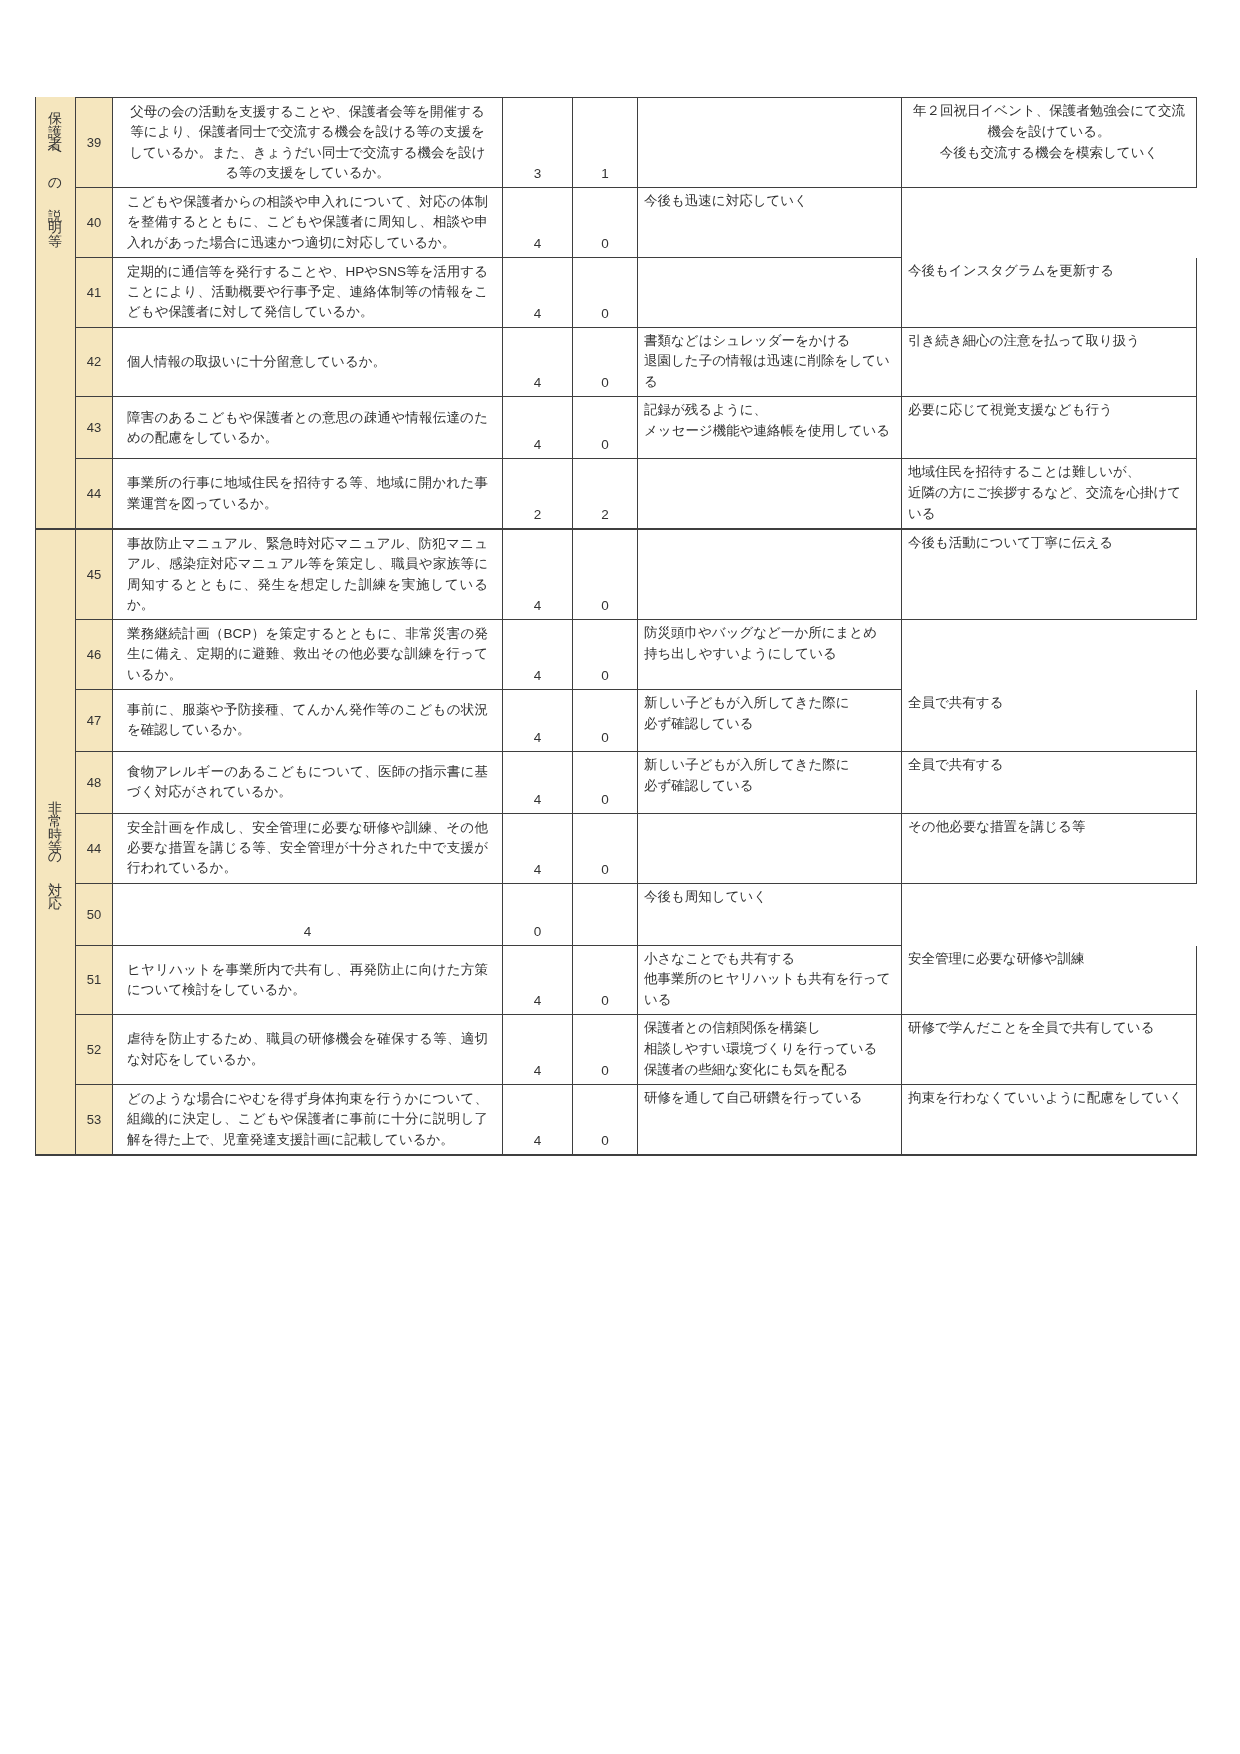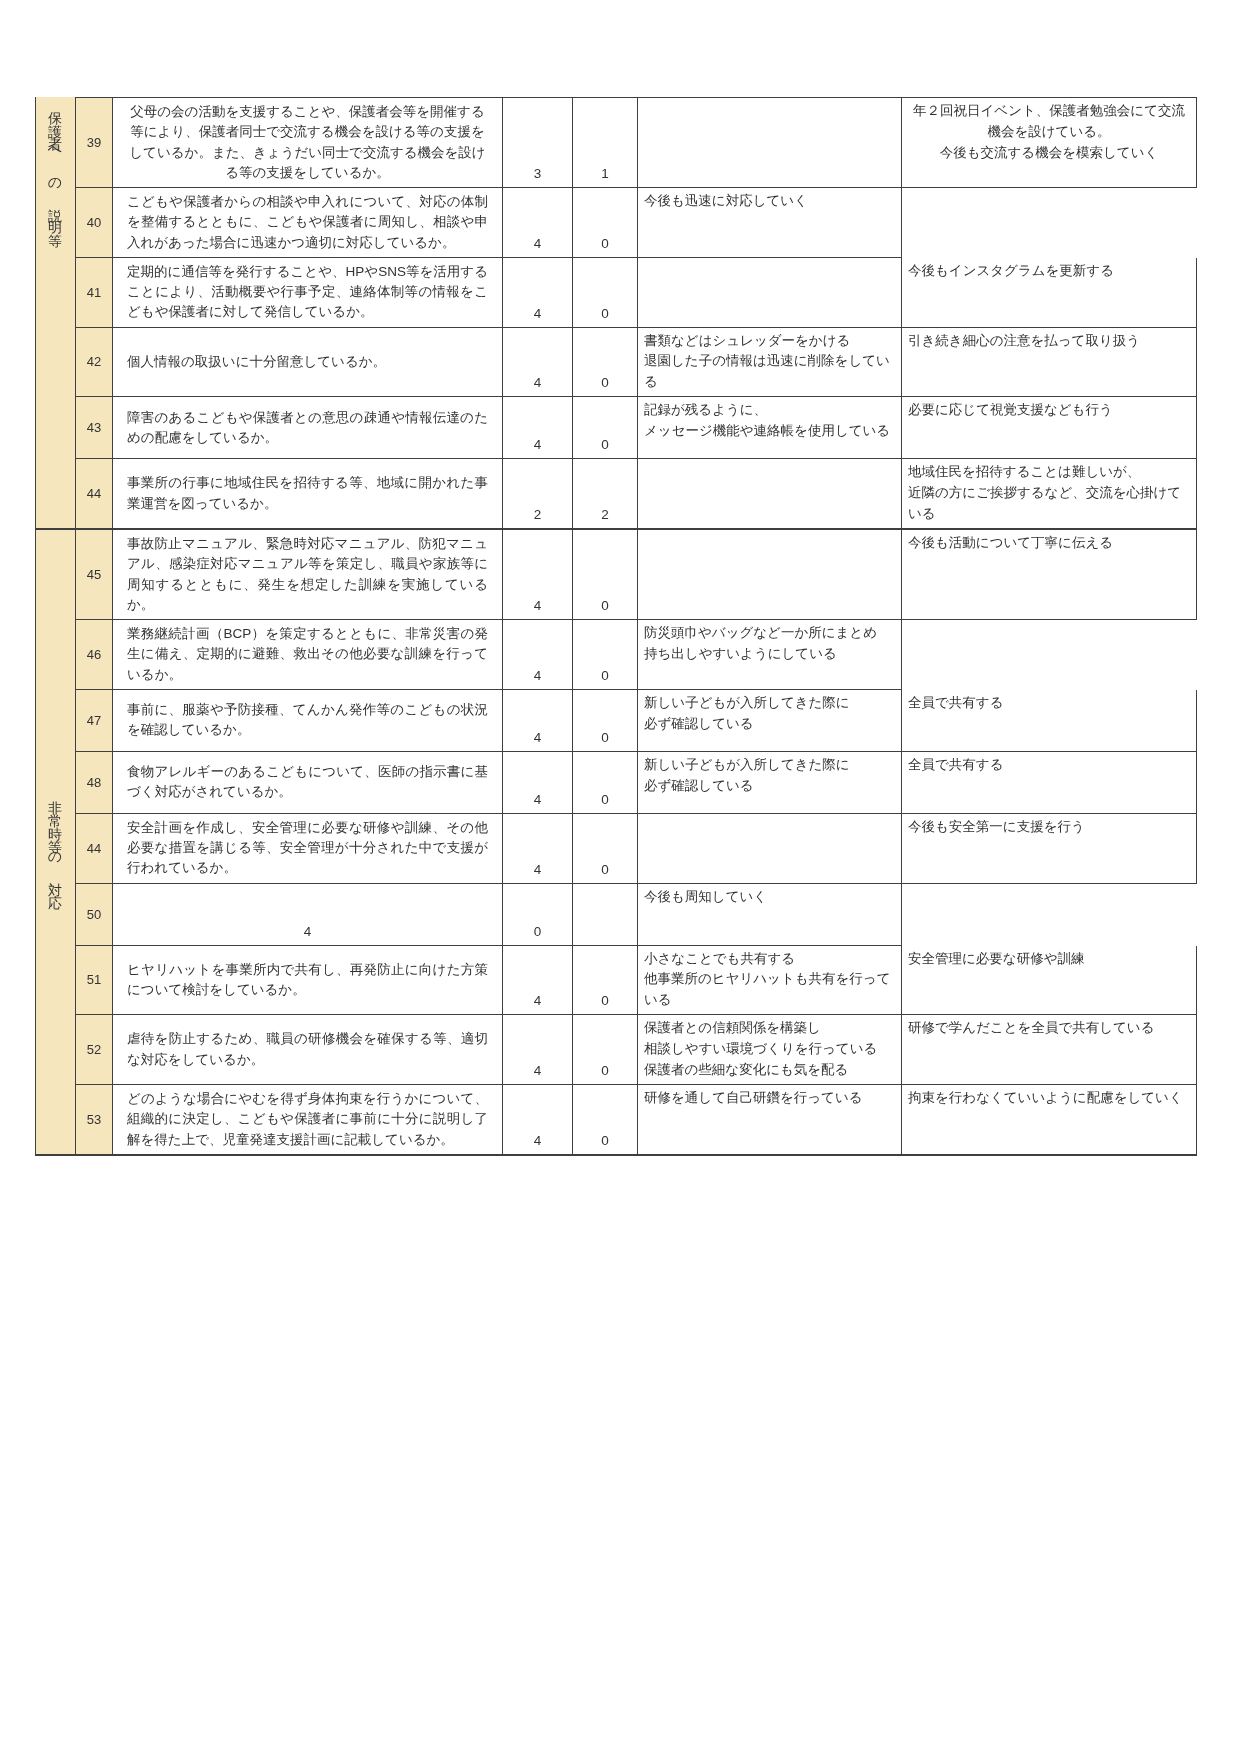--- a/index.html
+++ b/index.html
@@ -193,21 +193,21 @@
 必ず確認している</div>
     <div class="cell future">全員で共有する</div>
   </div>
 
   <div class="row">
     <div class="cell num">44</div>
     <div class="cell question">安全計画を作成し、安全管理に必要な研修や訓練、その他必要な措置を講じる等、安全管理が十分された中で支援が行われているか。</div>
     <div class="cell score">4</div>
     <div class="cell score">0</div>
     <div class="cell comment"></div>
-    <div class="cell future">今後も安全第一に支援を行う</div>
+    <div class="cell future">その他必要な措置を講じる等</div>
   </div>
 
   <div class="row">
     <div class="cell num">50</div>
     <div class="cell score">4</div>
     <div class="cell score">0</div>
     <div class="cell comment"></div>
     <div class="cell future">今後も周知していく</div>
   </div>
 

